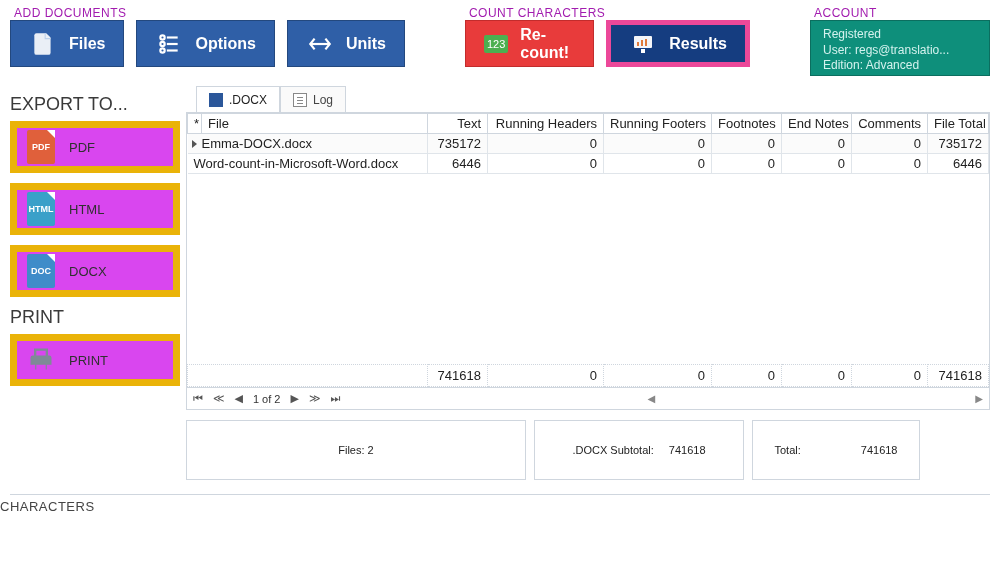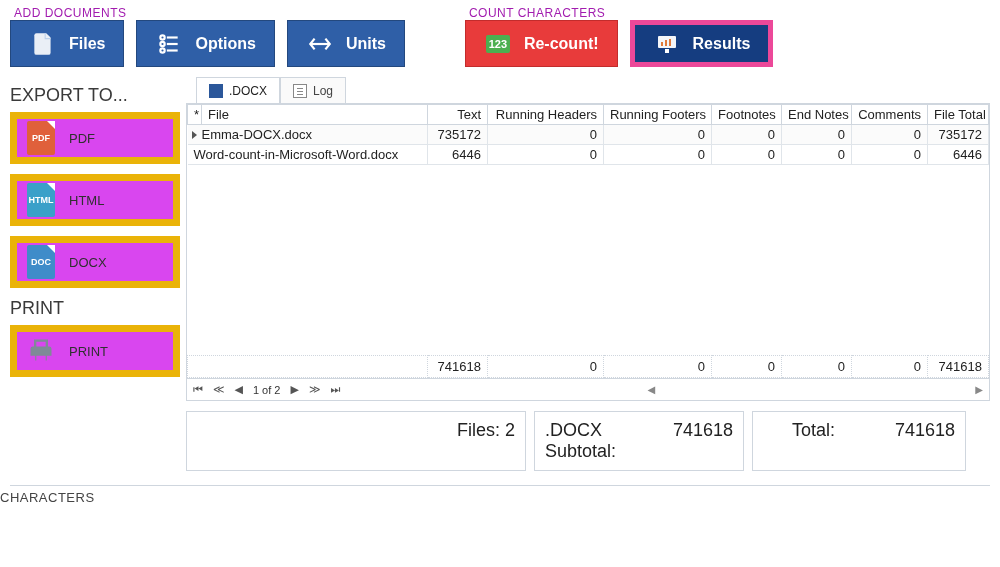--- a/index.html
+++ b/index.html
@@ -192,28 +192,28 @@
   .pager .small-arrow { color:#888; font-size:10px;}
 
   
   .summary {
     display:flex;
     gap:8px;
     margin-top:10px;
   }
   .summary .box {
     border:1px solid #cfd6de;
-    padding:8px 10px;
-    font-size:18px;
+    padding:23px 10px;
+    font-size:11px;
     display:flex;
-    justify-content: flex-end;
+    justify-content: center;
   }
   .summary .box.files { width:340px; }
   .summary .box.subtotal { width:210px; gap:15px;}
-  .summary .box.total { width:214px; gap:60px;}
+  .summary .box.total { width:168px; gap:60px;}
 
   
   .divider { height:1px; background:#cfd6de; margin: 14px 10px 0 10px; }
 
   
   .characters-wrap {
     text-align:left;
     margin-top:4px;
   }
   .characters-label { font-size:13px; color:#444; letter-spacing:0.5px; }
@@ -272,39 +272,47 @@
         <span>Units</span>
       </div>
     </div>
   </div>
 
   <div class="ribbon-group">
     <div class="ribbon-title">COUNT CHARACTERS</div>
     <div class="ribbon-buttons">
       <div class="ribbon-btn red">
         <span class="icon">
-          <span style="background:#4caf50;color:#fff;font-size:11px;font-weight:700;padding:3px 3px;border-radius:2px;">123</span>
+          <span style="background:#4caf50;color:#fff;font-size:11px;font-weight:400;padding:3px 3px;border-radius:2px;">123</span>
         </span>
         <span>Re-count!</span>
       </div>
       <div class="ribbon-btn selected">
         <span class="icon">
           <svg viewBox="0 0 24 24" width="24" height="24" fill="#fff">
               <rect x="3" y="4" width="18" height="12" rx="1" fill="#fff" opacity="0.95"></rect>
               <rect x="6" y="10" width="2" height="4" fill="#e07a3a"></rect>
               <rect x="10" y="8" width="2" height="6" fill="#e07a3a"></rect>
               <rect x="14" y="7" width="2" height="7" fill="#e07a3a"></rect>
               <rect x="10" y="17" width="4" height="4" fill="#fff"></rect>
             </svg>
         </span>
         <span>Results</span>
       </div>
     </div>
   </div>
 
+  <div class="ribbon-group account">
+    <div class="ribbon-title">ACCOUNT</div>
+    <div class="account-box">
+      <div>Registered</div>
+      <div>User: regs@translatio...</div>
+      <div>Edition: Advanced</div>
+    </div>
+  </div>
 </div>
 
 <div class="body">
 
   <div class="left">
     <div class="section-title">EXPORT TO...</div>
 
     <div class="export-btn">
       <span class="file-icon pdf">PDF</span>
       <span>PDF</span>

